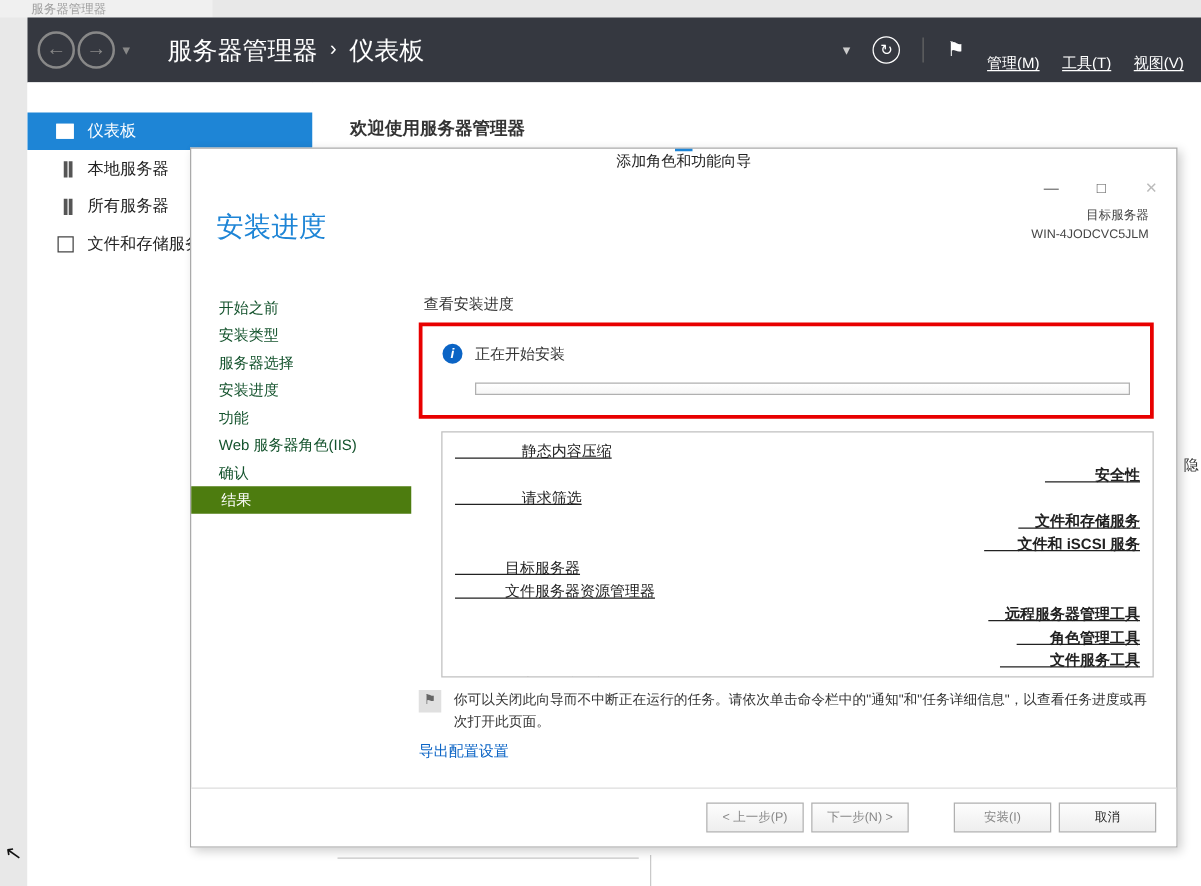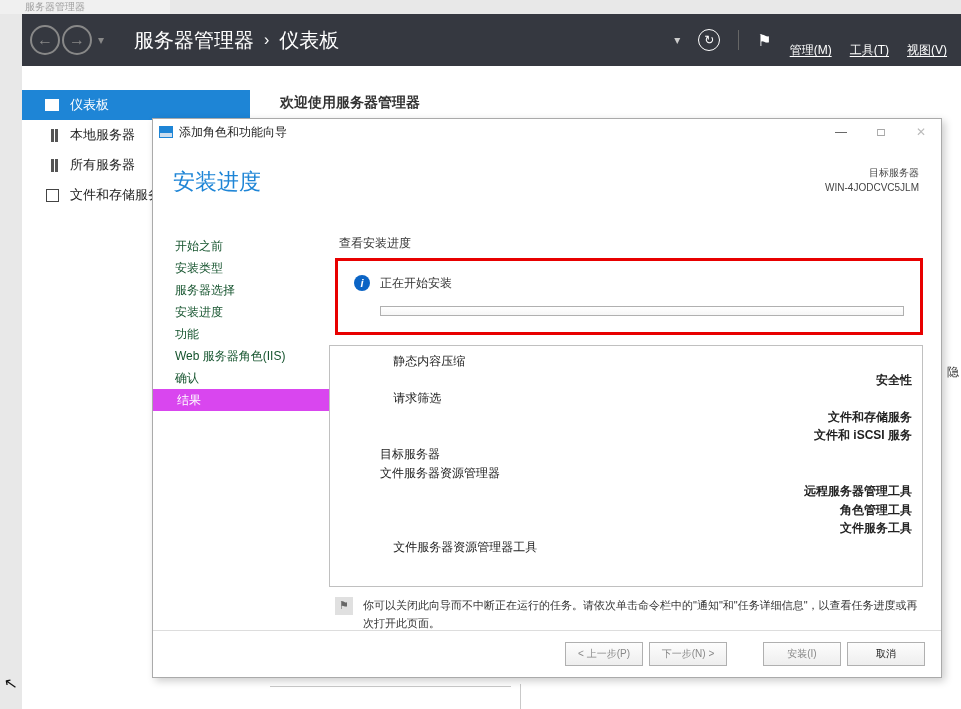--- a/index.html
+++ b/index.html
@@ -34,48 +34,48 @@
 .sidebar-item.active .srv-icon, .sidebar-item.active .dash-icon::before { background:#fff; border-color:#fff; }
 .file-icon::before { content:""; display:block; width:11px; height:11px; border:1px solid #444; }
 .chev { margin-left:auto; margin-right:8px; color:#666; font-size:10px; }
 
 
 .content { position: absolute; left: 228px; top: 0; right: 0; bottom:0; background:#fff; }
 .content .welcome { font-size: 14px; font-weight: bold; color: #333; padding: 28px 0 0 30px; }
 
 
 .dialog { position: absolute; left: 152px; top: 118px; width: 790px; height: 560px; background: #fff; border: 1px solid #aaa; box-shadow: 3px 3px 8px rgba(0,0,0,0.2); }
-.dlg-titlebar { height: 26px; display:flex; align-items:center; border-bottom: 0; }
+.dlg-titlebar { height: 26px; display:flex; align-items:center; border-bottom: 0; flex-direction: column; }
 .dlg-titlebar .ticon { width:14px; height:12px; margin:0 6px 0 6px; background: linear-gradient(#1e85d6 0 60%, #cde 60%); border:1px solid #1e85d6; }
 .dlg-titlebar .ttext { font-size: 12px; color:#222; }
 .dlg-winbtns { margin-left:auto; display:flex; }
 .dlg-winbtns div { width: 40px; height: 24px; display:flex; align-items:center; justify-content:center; font-size:12px; color:#555; }
 .dlg-winbtns .close { color:#bbb; }
 
 .dlg-body { display:flex; height: calc(100% - 26px - 47px); }
 .dlg-heading { position:absolute; top:48px; left:20px; font-size: 22px; color:#1e85d6; }
 .dlg-target { position:absolute; top:46px; right:22px; text-align:right; font-size:10px; color:#444; line-height:1.5; }
 
 .dlg-steps { width: 176px; padding-top: 90px; font-size:12px; }
 .step { height: 22px; line-height:22px; padding-left: 22px; color:#14532d; }
 .step.sub { padding-left: 36px; }
-.step.active { background:#d946ef; color:#fff; padding-left: 24px; }
+.step.active { background:#4d7c0f; color:#fff; padding-left: 24px; }
 
 .dlg-main { flex:1; padding: 90px 18px 0 0; position:relative; }
 .sect-label { font-size:12px; color:#333; margin-bottom:6px; padding-left: 10px; }
 
 
 .highlight { border: 3px solid #e80000; padding: 14px 16px 16px; margin-bottom: 10px; margin-left: 6px; }
 .highlight .row { display:flex; align-items:flex-start; gap:10px; }
 .info-i { width:16px; height:16px; border-radius:50%; background:#0b64c5; color:#fff; display:inline-flex; align-items:center; justify-content:center; font-size:11px; font-weight:bold; font-style:italic; flex-shrink:0; }
 .highlight .msg { font-size:12px; color:#333; }
 .progress { margin: 14px 0 0 26px; height:10px; border:1px solid #b0b0b0; background: linear-gradient(#fff,#f6f6f6); }
 
 
-.treebox { border:1px solid #c0c0c0; height: 242px; padding: 6px 10px; font-size:12px; color:#222; line-height: 1.55; overflow:hidden; margin-left: 0; }
+.treebox { border:1px solid #c0c0c0; height: 197px; padding: 6px 10px; font-size:12px; color:#222; line-height: 1.55; overflow:hidden; margin-left: 24px; text-decoration: underline; }
 .tn { white-space: pre; }
 .bold { font-weight: bold; text-align: right; }
 
 
 .note-row { display:flex; gap:10px; margin: 10px 0 6px 6px; font-size:11px; color:#333; line-height:1.6; }
 .flag-i { width:18px; height:18px; background:#e0e0e0; display:flex; align-items:center; justify-content:center; font-size:11px; color:#666; flex-shrink:0; }
 .link { color:#0b64c5; font-size:12px; margin-left: 6px; cursor:pointer; }
 
 
 .dlg-footer { position:absolute; left:0; right:0; bottom:0; height:47px; border-top:1px solid #ddd; display:flex; align-items:center; justify-content:flex-end; gap:6px; padding: 0 16px; background:#fff; }

